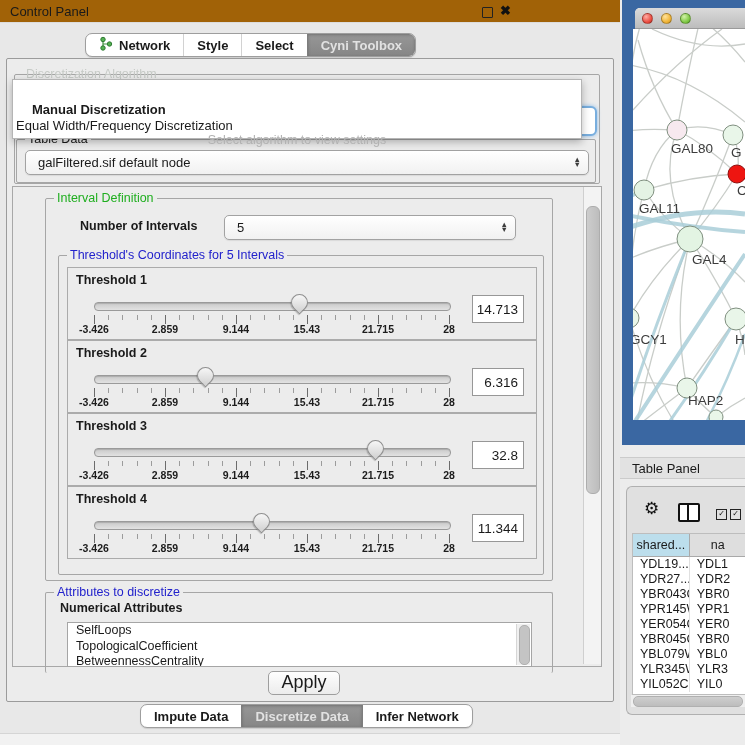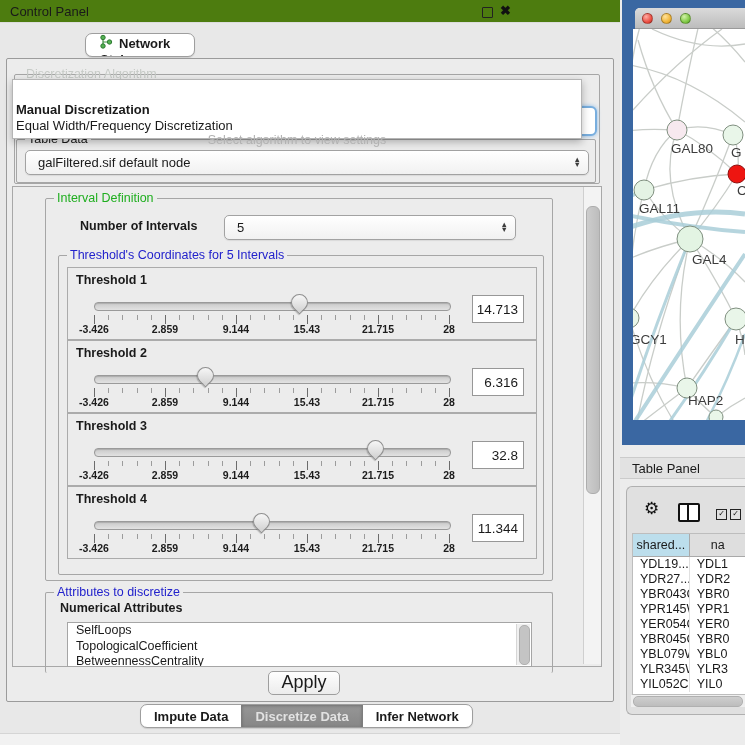--- a/index.html
+++ b/index.html
@@ -2,36 +2,36 @@
 <html><head>
 <meta charset="utf-8">
 <style>
   html,body{margin:0;padding:0;}
   body{width:745px;height:745px;position:relative;overflow:hidden;
        background:#e9e9e9;font-family:"Liberation Sans",sans-serif;color:#1a1a1a;
        -webkit-font-smoothing:antialiased;}
 
   
   #cp{position:absolute;left:0;top:0;width:620px;height:745px;background:#e8e8e8;}
-  #cp-titlebar{position:absolute;left:0;top:0;width:620px;height:22px;background:#4d7c0f;
+  #cp-titlebar{position:absolute;left:0;top:0;width:620px;height:22px;background:#a16207;
                border-bottom:1px solid #dcdcdc;padding-left:16px;}
   #cp-title{position:absolute;left:10px;top:4px;font-size:13px;}
   #float-ic{position:absolute;left:482px;top:7px;width:9px;height:9px;border:1.6px solid #222;border-radius:1px;}
   #close-ic{position:absolute;left:500px;top:3px;font-size:13px;font-weight:bold;color:#111;}
 
   
   .seg-bar{position:absolute;display:flex;background:#fff;border:1px solid #9e9e9e;
            border-radius:7px;overflow:hidden;height:22px;box-shadow:0 1px 1px rgba(0,0,0,.12);}
   .seg{display:flex;align-items:center;padding:0 13px;font-size:13px;font-weight:bold;
        height:22px;border-left:1px solid #d2d2d2;cursor:default;white-space:nowrap;}
   .seg:first-child{border-left:none;}
   .seg.sel{background:linear-gradient(#979797,#868686);color:#e2e2e2;border-left:1px solid #7d7d7d;
            box-shadow:inset 0 1px 3px rgba(0,0,0,.25);}
   .seg.sel + .seg{border-left:1px solid #7d7d7d;}
-  #top-tabs{left:85px;top:33px;flex-direction:column;}
+  #top-tabs{left:85px;top:33px;}
   #bottom-tabs{left:140px;top:704px;}
   .net-ico{margin-right:6px;display:inline-block;}
 
   
   #main-panel{position:absolute;left:6px;top:58px;width:606px;height:642px;background:#ececec;
               border:1px solid #9b9b9b;border-radius:2px;}
 
   .fieldset{position:absolute;border:1px solid #a6a6a6;border-radius:2px;}
   .ftitle{position:absolute;top:-8px;left:8px;background:#ececec;padding:0 3px;font-size:12.5px;white-space:nowrap;}
   .t-green{color:#1fae1f;}
@@ -43,21 +43,21 @@
          border-radius:5px;font-size:13px;box-shadow:0 1px 1px rgba(0,0,0,.08);}
   .combo .ctxt{position:absolute;left:12px;top:0;line-height:23px;white-space:nowrap;}
   .combo .stepper{position:absolute;right:7px;top:50%;transform:translateY(-50%);
                   font-size:7.5px;line-height:5.6px;color:#3c3c3c;text-align:center;}
 
   
   #algo-popup{position:absolute;left:12px;top:79px;width:568px;height:58px;background:#ffffff;
               border:1px solid #b5b5b5;box-shadow:0 3px 8px rgba(0,0,0,.28);z-index:50;}
   #algo-hint{position:absolute;left:0;top:5px;width:100%;text-align:center;color:#b2b2b2;font-size:12.5px;margin-top:48px;}
   .algo-opt{position:absolute;left:3px;font-size:13px;white-space:nowrap;}
-  #algo-opt-0{top:22px;font-weight:bold;}
+  #algo-opt-0{top:22px;font-weight:bold;margin-left:16px;}
   #algo-opt-1{top:38px;}
   #algo-combo-tip{position:absolute;left:566px;top:106px;width:27px;height:26px;background:#fff;
                   border:2px solid #78aede;border-radius:6px;box-shadow:0 0 4px #8cbbe8;z-index:10;}
 
   
   #scrollpane{position:absolute;left:12px;top:186px;width:588px;height:479px;background:#ececec;
               border:1px solid #a8a8a8;}
   #vscroll{position:absolute;left:570px;top:0;width:17px;height:477px;background:#f3f3f3;border-left:1px solid #cfcfcf;}
   #vscroll .vthumb{position:absolute;left:2px;top:19px;width:12px;height:286px;border-radius:6px;
                    background:linear-gradient(90deg,#cdcdcd,#bdbdbd);border:1px solid #adadad;}

